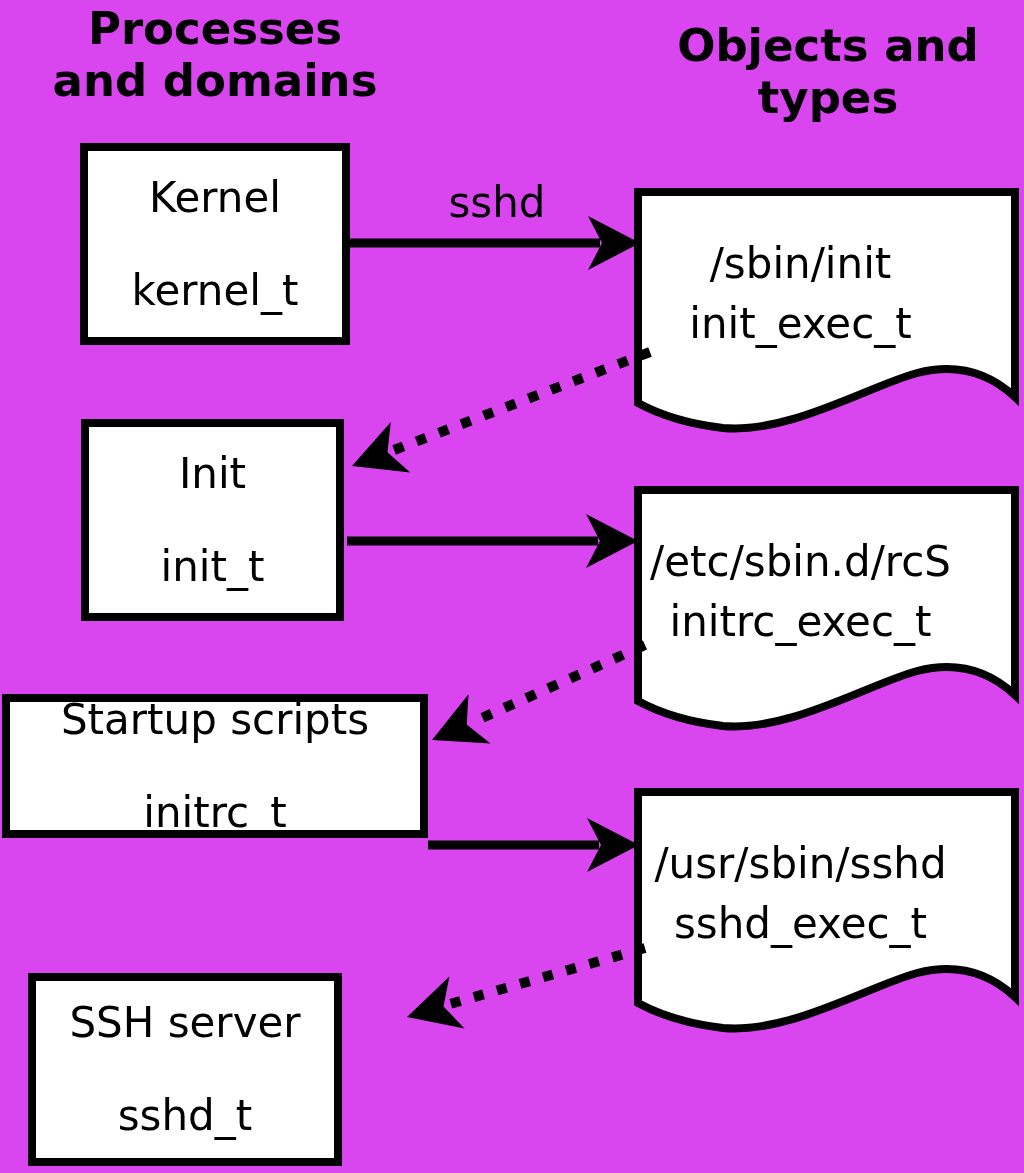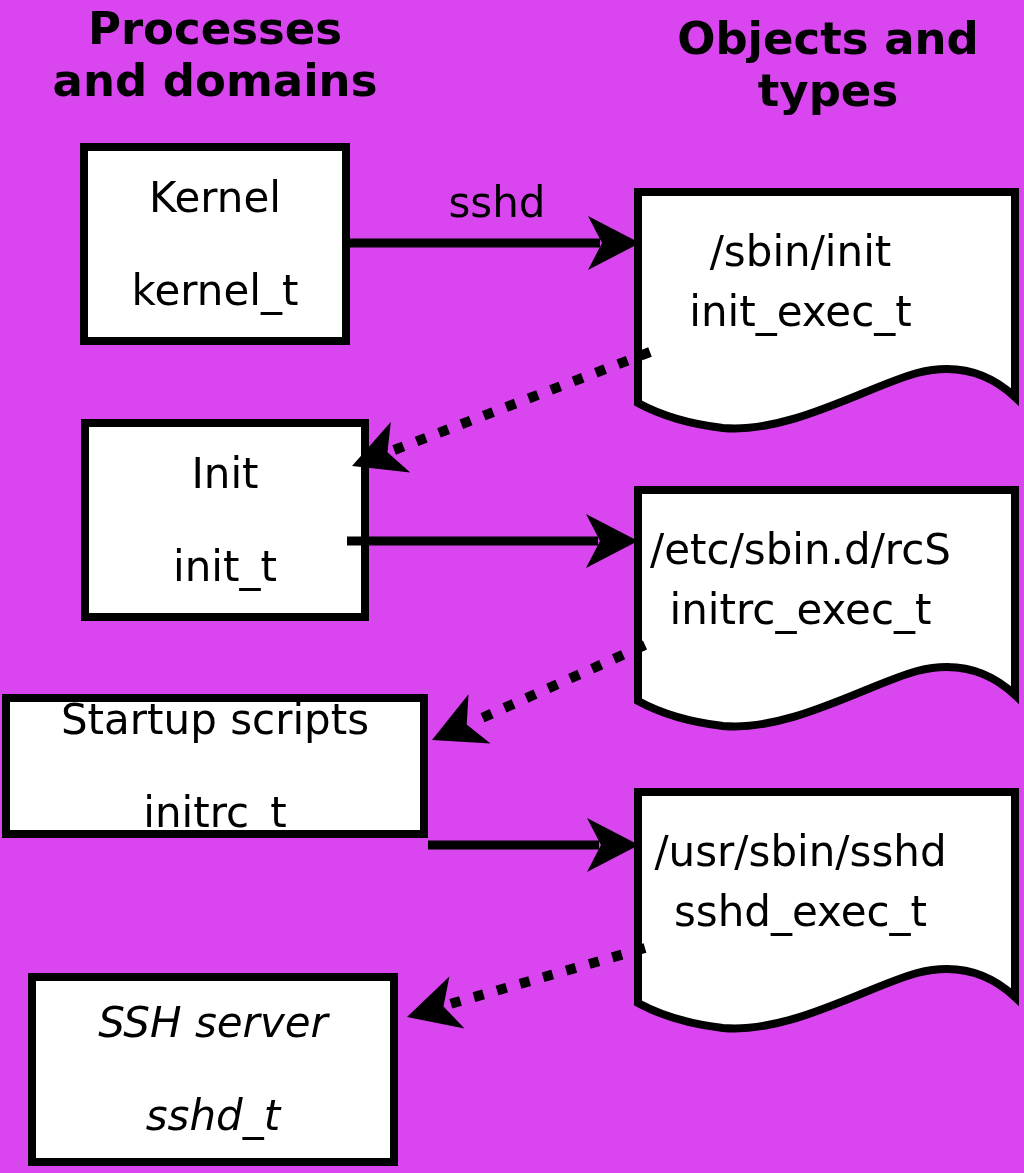--- a/index.html
+++ b/index.html
@@ -18,55 +18,55 @@
   }
   .hdr {
     position: absolute;
     text-align: center;
     font-weight: bold;
     font-size: 45px;
     line-height: 52px;
     white-space: nowrap;
   }
   .hdr-left  { left: 20px;  top: 3px; width: 390px; }
-  .hdr-right { left: 636px; top: 13px; width: 384px; }
+  .hdr-right { left: 636px; top: 20px; width: 384px; }
   .pbox {
     position: absolute;
     background: #ffffff;
     border: 8px solid #000000;
     box-sizing: border-box;
     display: flex;
     flex-direction: column;
     justify-content: center;
     align-items: center;
     font-size: 42px;
     line-height: 58px;
     text-align: center;
     white-space: nowrap;
     gap: 35px;
   }
   .pbox-kernel { left: 80px; top: 143px; width: 270px; height: 202px; }
-  .pbox-init   { left: 81px; top: 419px; width: 288px; height: 202px; }
+  .pbox-init   { left: 81px; top: 419px; width: 263px; height: 202px; }
   .pbox-initrc { left: 2px;  top: 694px; width: 426px; height: 144px; }
-  .pbox-sshd   { left: 28px; top: 973px; width: 370px; height: 193px; font-style: italic; }
+  .pbox-sshd   { left: 28px; top: 973px; width: 314px; height: 193px; }
   .doc {
     position: absolute;
     left: 634px;
     width: 385px;
     height: 250px;
   }
   .doc-1 { top: 188px; }
   .doc-2 { top: 486px; }
   .doc-3 { top: 788px; }
   .doc svg { position: absolute; left: 0; top: 0; }
   .doc-text {
     position: absolute;
     left: 0; top: 0;
     width: 333px;
-    padding-top: 34px;
+    padding-top: 46px;
     text-align: center;
     font-size: 42px;
     line-height: 60px;
     white-space: nowrap;
   }
   .exec-label {
     position: absolute;
     left: 417px;
     top: 178px;
     width: 160px;

